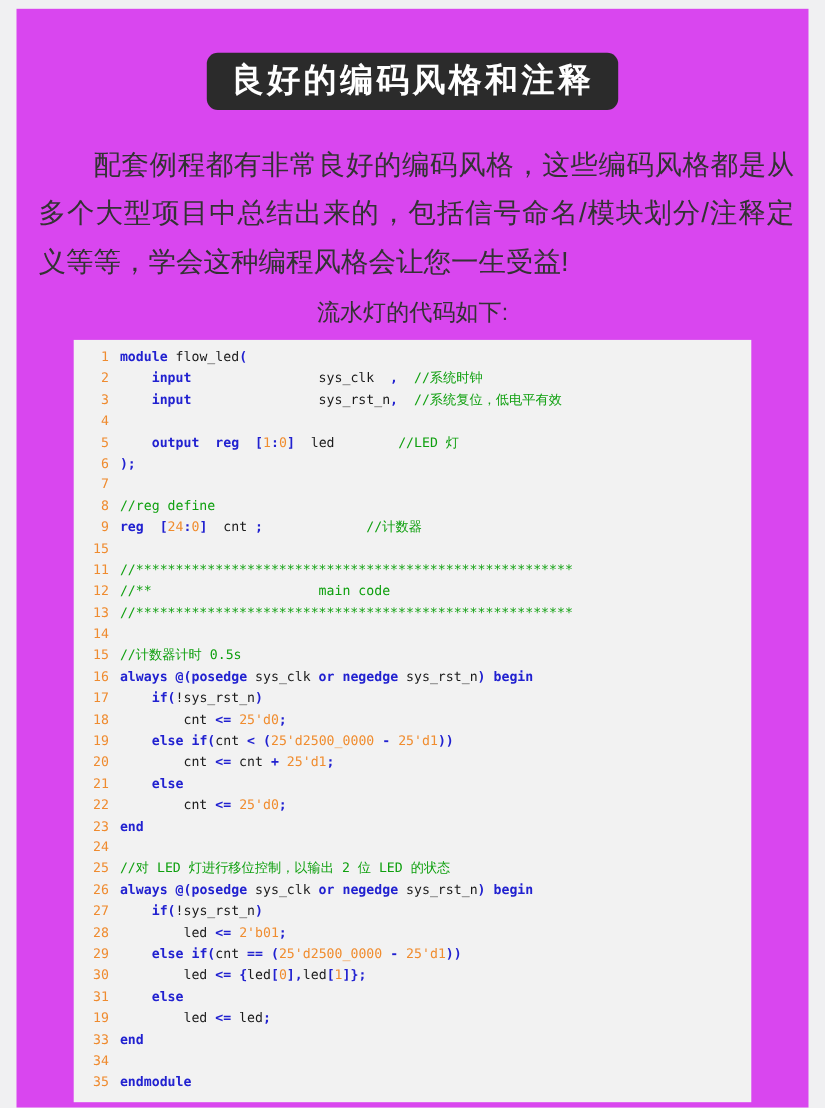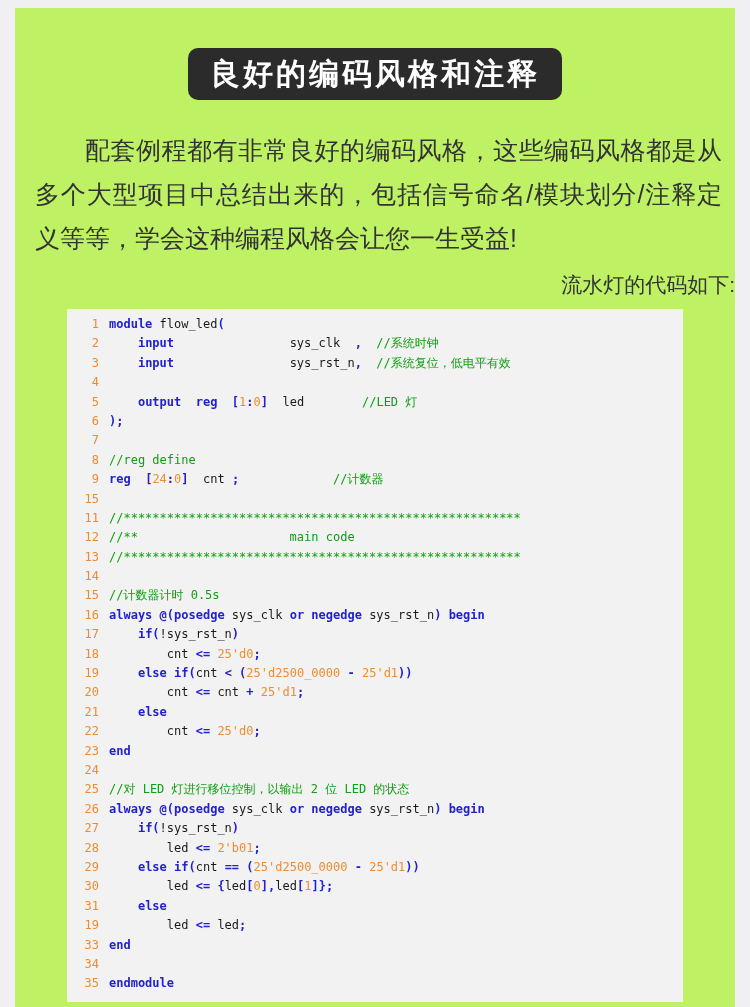--- a/index.html
+++ b/index.html
@@ -5,21 +5,21 @@
   html,body{margin:0;padding:0;}
   body{
     width:750px;height:1007px;
     background:#f0f0f2;
     font-family:"Liberation Sans",sans-serif;
     overflow:hidden;
   }
   .card{
     width:720px;height:999px;
     margin:8px auto 0 15px;
-    background:#bef264;
+    background:#d946ef;
     overflow:hidden;
   }
   .banner{
     display:block;
     width:fit-content;
     margin:40px auto 0 auto;
     background:#2b2b2b;
     color:#ffffff;
     font-size:30px;
     font-weight:bold;
@@ -31,21 +31,21 @@
   .intro{
     margin:28px 13px 0 20px;
     color:#333333;
     font-size:25px;
     line-height:44px;
     text-align:justify;
     text-indent:2em;
   }
   .code-heading{
     margin:10px 0 0 0;
-    text-align:right;
+    text-align:center;
     color:#333333;
     font-size:21px;
     line-height:30px;
     font-weight:normal;
   }
   .code-block{
     margin:9px 0 0 52px;
     width:616px;
     background:#f2f2f2;
     padding:6px 0 8px 0;

